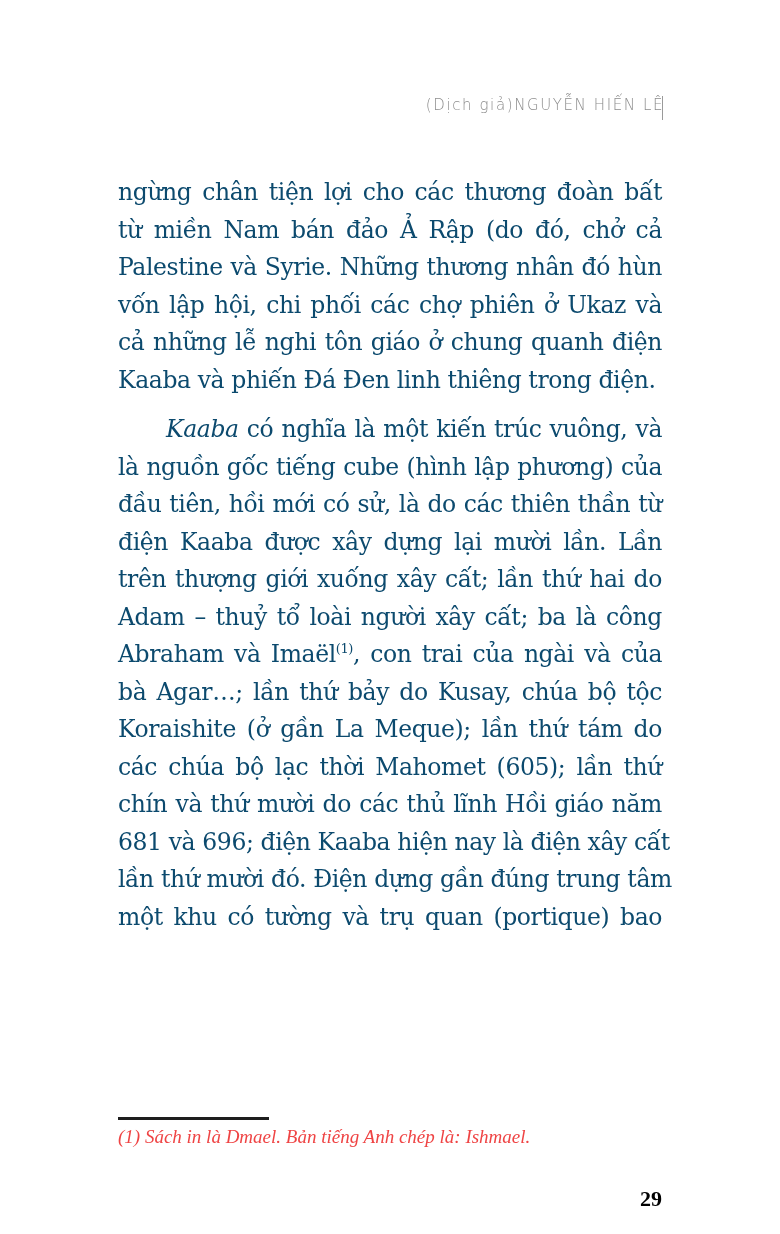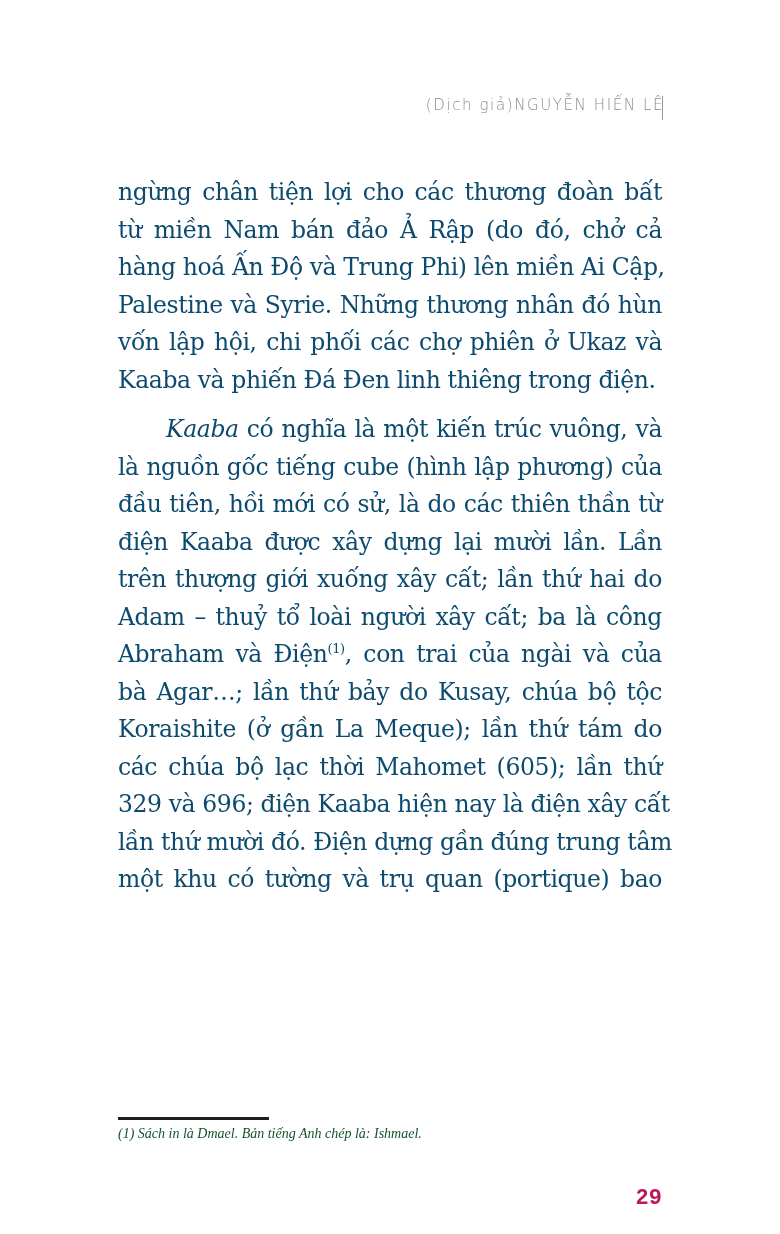--- a/index.html
+++ b/index.html
@@ -19,55 +19,56 @@
     color: #0c4a6e; letter-spacing: -0.4px;
   }
   .line { display: block; white-space: nowrap; text-align: justify; text-align-last: justify; height: 37.5px; }
   .gap { height: 12px; }
   .indent { padding-left: 48px; }
   .ital { font-style: italic; }
   sup { font-size: 13px; line-height: 0; vertical-align: super; }
   .fn-rule { position: absolute; left: 118px; top: 1077px; width: 151px; height: 3px; background: #1e1e1e; }
   .footnote {
     position: absolute; left: 118px; top: 1086px;
-    font-family: "Liberation Serif", serif; font-style: italic; font-size: 14px; color: #14532d;
+    font-family: "Liberation Serif", serif; font-style: italic; font-size: 19px; color: #ef4444;
   }
   .page-number {
     position: absolute; right: 118px; top: 1146px;
-    font-family: Liberation Mono, monospace; font-weight: bold; font-size: 22px; color: #be185d;
+    font-family: Liberation Serif, serif; font-weight: bold; font-size: 22px; color: #000000;
   }
 </style>
 </head>
 <body>
 
 <div class="page">
   <div class="running-header">(Dịch giả)NGUYỄN HIẾN LÊ</div>
   <div class="header-bar"></div>
 
   <div class="body-text">
     <span class="line">ngừng chân tiện lợi cho các thương đoàn bất</span>
     <span class="line">từ miền Nam bán đảo Ả Rập (do đó, chở cả</span>
-    <span class="line">hàng hoá Ấn Độ và Trung Phi) lên miền Ai Cập,</span>
     <span class="line">Palestine và Syrie. Những thương nhân đó hùn</span>
     <span class="line">vốn lập hội, chi phối các chợ phiên ở Ukaz và</span>
+    <span class="line">cả những lễ nghi tôn giáo ở chung quanh điện</span>
     <span class="line" style="text-align-last:left;">Kaaba và phiến Đá Đen linh thiêng trong điện.</span>
 
     <div class="gap"></div>
 
     <span class="line indent"><span class="ital">Kaaba</span><span> có nghĩa là một kiến trúc vuông, và</span></span>
     <span class="line">là nguồn gốc tiếng cube (hình lập phương) của</span>
     <span class="line">đầu tiên, hồi mới có sử, là do các thiên thần từ</span>
     <span class="line">điện Kaaba được xây dựng lại mười lần. Lần</span>
     <span class="line">trên thượng giới xuống xây cất; lần thứ hai do</span>
     <span class="line">Adam – thuỷ tổ loài người xây cất; ba là công</span>
-    <span class="line"><span>Abraham và Điện</span><sup>(1)</sup><span>, con trai của ngài và của</span></span>
+    <span class="line"><span>Abraham và Imaël</span><sup>(1)</sup><span>, con trai của ngài và của</span></span>
     <span class="line">bà Agar…; lần thứ bảy do Kusay, chúa bộ tộc</span>
     <span class="line">Koraishite (ở gần La Meque); lần thứ tám do</span>
     <span class="line">các chúa bộ lạc thời Mahomet (605); lần thứ</span>
-    <span class="line">329 và 696; điện Kaaba hiện nay là điện xây cất</span>
+    <span class="line">chín và thứ mười do các thủ lĩnh Hồi giáo năm</span>
+    <span class="line">681 và 696; điện Kaaba hiện nay là điện xây cất</span>
     <span class="line">lần thứ mười đó. Điện dựng gần đúng trung tâm</span>
     <span class="line">một khu có tường và trụ quan (portique) bao</span>
   </div>
 
   <div class="fn-rule"></div>
   <div class="footnote">(1) Sách in là Dmael. Bản tiếng Anh chép là: Ishmael.</div>
   <div class="page-number">29</div>
 </div>
 
 </body></html>

